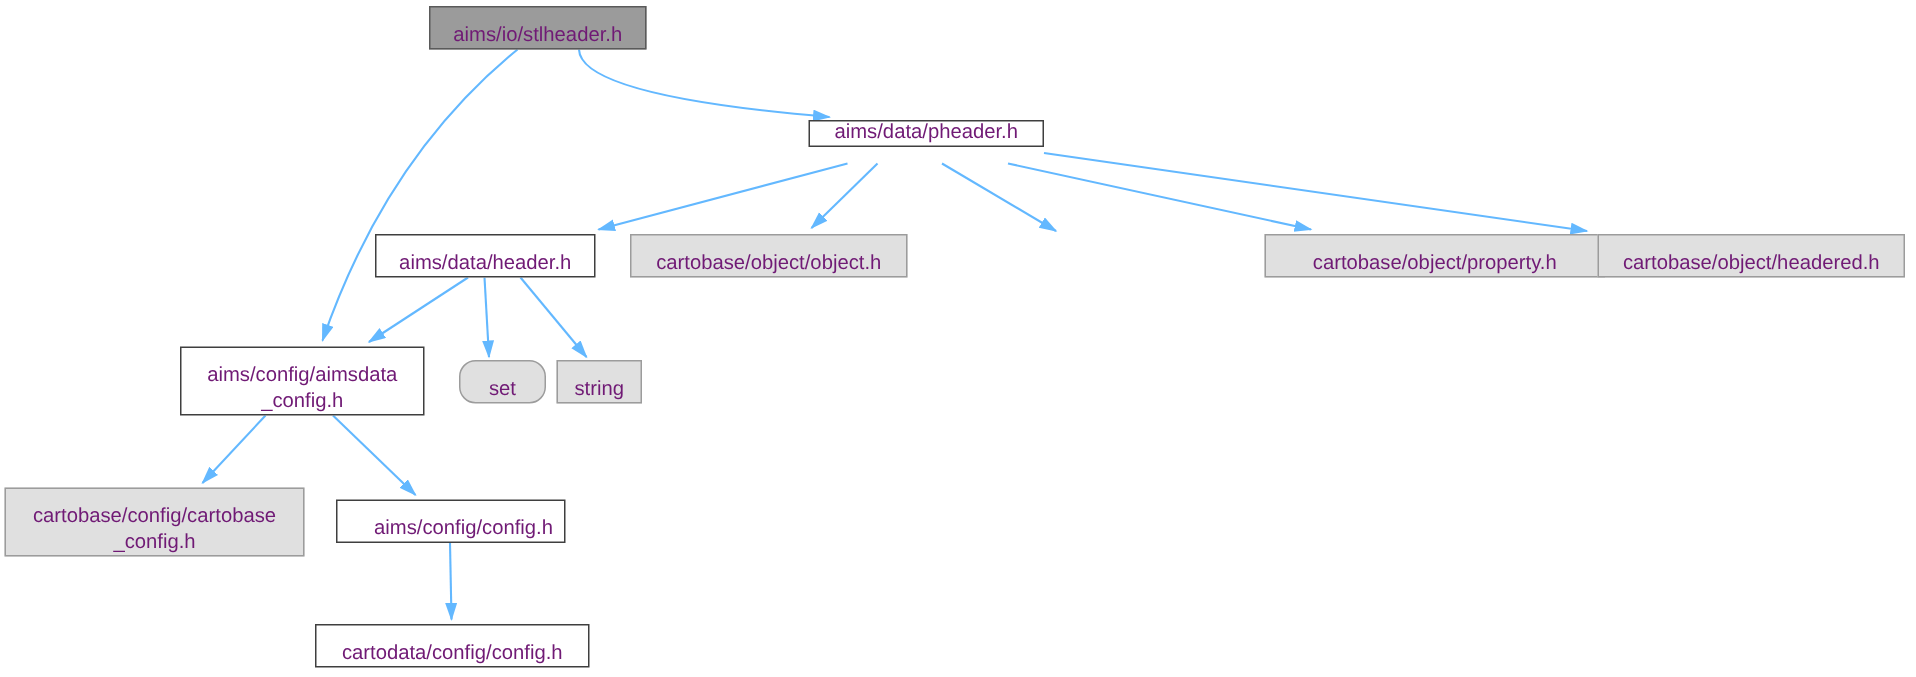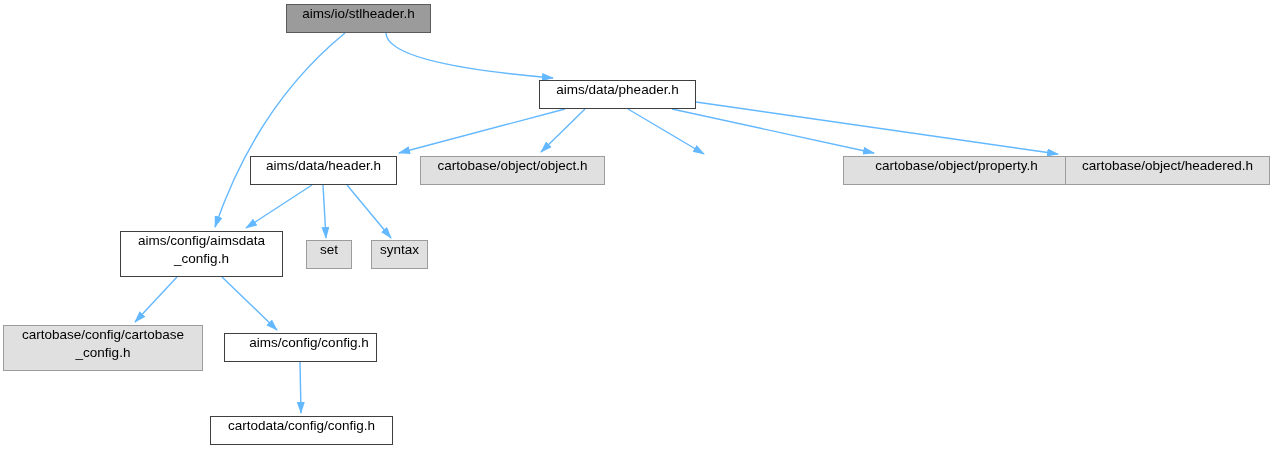--- a/index.html
+++ b/index.html
@@ -6,22 +6,22 @@
   #canvas {
     position:relative;
     width:1277px; height:451px;
     background:#ffffff;
     font-family:"Liberation Sans", sans-serif;
     overflow:hidden;
   }
   #edge-layer { position:absolute; left:0; top:0; width:1277px; height:451px; }
   .node {
     position:absolute; box-sizing:border-box;
-    display:flex; flex-direction:column; align-items:center; justify-content:flex-start;
-    font-size:13.5px; line-height:1.3; color:#000000;
+    display:flex; flex-direction:column; align-items:center; justify-content:flex-end;
+    font-size:13.5px; line-height:1.3; color:#701a75;
     white-space:nowrap; text-align:center;
   }
   .node.root     { background:#9b9b9b; border:1.6px solid #5a5a5a; }
   .node.internal { background:#ffffff; border:1.4px solid #3f3f3f; }
   .node.external { background:#e0e0e0; border:1.4px solid #9c9c9c; }
   .edge { stroke:#63b8ff; stroke-width:1.4; fill:none; }
 </style>
 </head>
 <body>
 
@@ -45,21 +45,21 @@
     <path class="edge" marker-end="url(#arrow)" d="M347,185 L391,238"></path>
     <path class="edge" marker-end="url(#arrow)" d="M177,277 L135,322"></path>
     <path class="edge" marker-end="url(#arrow)" d="M222,277 L277,330"></path>
     <path class="edge" marker-end="url(#arrow)" d="M300,362 L301,413"></path>
   </svg>
 
   <div class="node root" style="left:286px; top:4px; width:145px; height:29px;">
     <span>aims/io/stlheader.h</span>
   </div>
 
-  <div class="node internal" style="left:539px; top:80px; width:157px; height:29px;">
+  <div class="node internal" style="left:539px; top:80px; width:157px; height:18px;">
     <span>aims/data/pheader.h</span>
   </div>
 
   <div class="node internal" style="left:250px; top:156px; width:147px; height:29px;">
     <span>aims/data/header.h</span>
   </div>
 
   <div class="node external" style="left:420px; top:156px; width:185px; height:29px;">
     <span>cartobase/object/object.h</span>
   </div>
@@ -71,26 +71,26 @@
 
   <div class="node external" style="left:1065px; top:156px; width:205px; height:29px;">
     <span>cartobase/object/headered.h</span>
   </div>
 
   <div class="node internal" style="left:120px; top:231px; width:163px; height:46px;">
     <span>aims/config/aimsdata</span>
     <span>_config.h</span>
   </div>
 
-  <div class="node external" style="left:306px; top:240px; width:46px; height:29px;">
+  <div class="node external" style="left:306px; top:240px; width:58px; height:29px;border-radius:11px;">
     <span>set</span>
   </div>
 
   <div class="node external" style="left:371px; top:240px; width:57px; height:29px;">
-    <span>syntax</span>
+    <span>string</span>
   </div>
 
   <div class="node external" style="left:3px; top:325px; width:200px; height:46px;">
     <span>cartobase/config/cartobase</span>
     <span>_config.h</span>
   </div>
 
   <div class="node internal" style="left:224px; top:333px; width:153px; height:29px;padding-left:17px;">
     <span>aims/config/config.h</span>
   </div>

